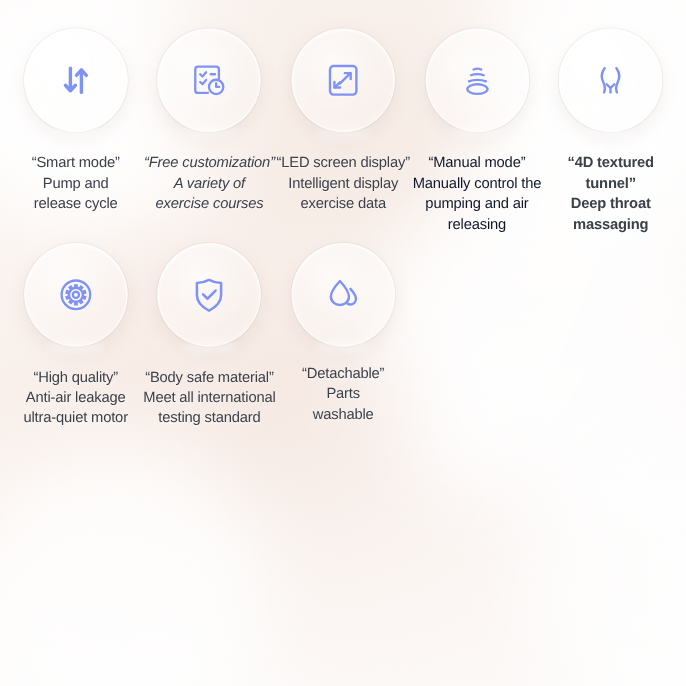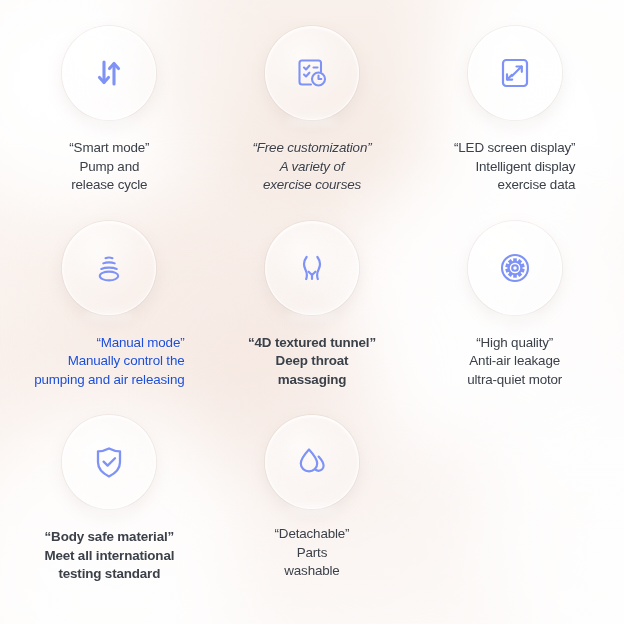--- a/index.html
+++ b/index.html
@@ -60,21 +60,21 @@
       rgba(255,255,255,0.48) 28%,
       rgba(255,255,255,0.44) 55%,
       rgba(255,255,255,0.55) 82%,
       rgba(255,255,255,0.66) 100%);
   }
 
   
   .grid {
     position: relative;
     display: grid;
-    grid-template-columns: repeat(3, 1fr);
+    grid-template-columns: repeat(5, 1fr);
     grid-template-rows: repeat(3, 1fr);
     width: 624px;
     height: 624px;
     box-sizing: border-box;
     padding: 26px 8px 14px 8px;
   }
   .cell {
     display: flex;
     flex-direction: column;
     align-items: center;
@@ -192,37 +192,37 @@
         <svg width="40" height="40" viewBox="0 0 40 40" fill="none">
           <g stroke="#7f92f6" stroke-width="2.2" stroke-linecap="round" stroke-linejoin="round">
             <rect x="8" y="7" width="24" height="26" rx="3.2"></rect>
             <path d="M17 23 L26.5 13.5"></path>
             <path d="M21.5 13.5 H26.8 V18.8"></path>
             <path d="M17.2 26.6 H12 V21.4"></path>
             <path d="M12.3 26.4 L17 21.8"></path>
           </g>
         </svg>
       </div>
-      <div class="caption" style="color: rgb(59, 64, 73); text-align: right;">“LED screen display”
+      <div class="caption" style="color: rgb(59, 64, 73);">“LED screen display”
 Intelligent display
 exercise data</div>
     </div>
 
     <div class="cell">
       <div class="bubble">
         <svg width="40" height="40" viewBox="0 0 40 40" fill="none">
           <g stroke="#7f92f6" stroke-width="2.1" stroke-linecap="round" fill="none">
             <path d="M16.5 10.2 a5 2.2 0 0 1 7 0"></path>
             <path d="M14.3 15.4 a7.6 3 0 0 1 11.4 0"></path>
             <path d="M12.3 21 a10 3.7 0 0 1 15.4 0"></path>
             <ellipse cx="20" cy="28" rx="9.2" ry="4.4"></ellipse>
           </g>
         </svg>
       </div>
-      <div class="caption" style="color: #1d4ed8; text-align: right;">“Manual mode”
+      <div class="caption" style="color: #0f172a;">“Manual mode”
 Manually control the
 pumping and air releasing</div>
     </div>
 
 
     <div class="cell">
       <div class="bubble">
         <svg width="40" height="40" viewBox="0 0 40 40" fill="none">
           <g stroke="#7f92f6" stroke-width="2.2" stroke-linecap="round" stroke-linejoin="round" fill="none">
             <path d="M14.6 9 C11.2 13.5 11.6 18 13.4 21.6 C15 24.8 15.4 27.8 14.2 31"></path>
@@ -266,21 +266,21 @@
 
     <div class="cell">
       <div class="bubble">
         <svg width="40" height="40" viewBox="0 0 40 40" fill="none">
           <g stroke="#7f92f6" stroke-width="2.3" stroke-linecap="round" stroke-linejoin="round" fill="none">
             <path d="M20 6.5 C24 8.6 27.6 9.3 31 9.3 V20.2 C31 26.6 26.4 31.2 20 34.5 C13.6 31.2 9 26.6 9 20.2 V9.3 C12.4 9.3 16 8.6 20 6.5 Z"></path>
             <path d="M14.6 19.6 L18.6 23.6 L26 16.2"></path>
           </g>
         </svg>
       </div>
-      <div class="caption" style="color: rgb(59, 64, 73); font-weight: bold;">“Body safe material”
+      <div class="caption" style="color: rgb(59, 64, 73);">“Body safe material”
 Meet all international
 testing standard</div>
     </div>
 
     <div class="cell">
       <div class="bubble">
         <svg width="40" height="40" viewBox="0 0 40 40" fill="none">
           <g stroke="#7f92f6" stroke-width="2.2" stroke-linecap="round" stroke-linejoin="round" fill="none">
             <path d="M17 7.5 C17 7.5 25.2 16.4 25.2 21.6 C25.2 26.2 21.5 29.3 17 29.3 C12.5 29.3 8.8 26.2 8.8 21.6 C8.8 16.4 17 7.5 17 7.5 Z"></path>
             <path d="M26.6 14.6 C26.6 14.6 31.6 20.2 31.6 23.6 C31.6 26.6 29.3 28.8 26.6 28.8 C25.4 28.8 24.3 28.4 23.5 27.7"></path>

